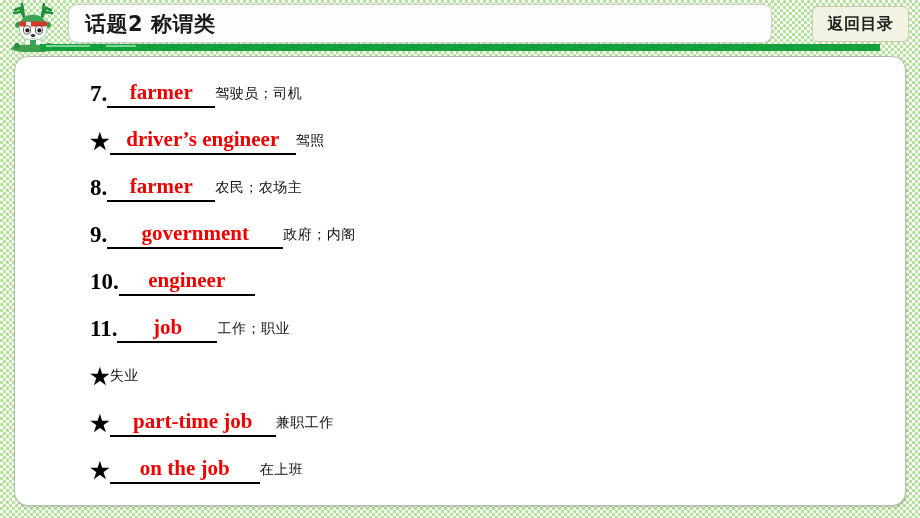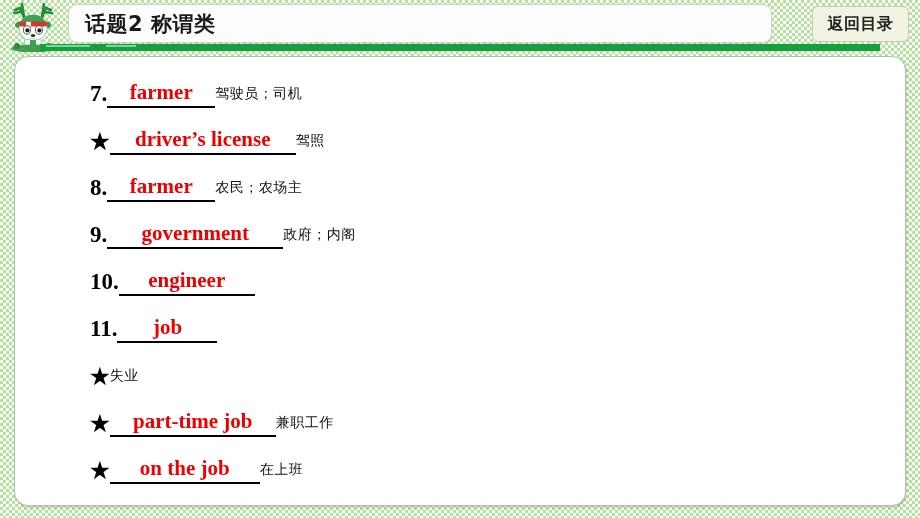--- a/index.html
+++ b/index.html
@@ -261,21 +261,21 @@
     <div id="entry-list">
 
       <div class="entry-row">
         <span class="entry-marker">7.</span>
         <span class="entry-answer w1">farmer</span>
         <span class="entry-meaning">驾驶员；司机</span>
       </div>
 
       <div class="entry-row">
         <span class="entry-marker star">★</span>
-        <span class="entry-answer w2">driver’s license</span>
+        <span class="entry-answer w2">driver’s engineer</span>
         <span class="entry-meaning">驾照</span>
       </div>
 
       <div class="entry-row">
         <span class="entry-marker">8.</span>
         <span class="entry-answer w3">farmer</span>
         <span class="entry-meaning">农民；农场主</span>
       </div>
 
       <div class="entry-row">
@@ -285,20 +285,21 @@
       </div>
 
       <div class="entry-row">
         <span class="entry-marker">10.</span>
         <span class="entry-answer w5">engineer</span>
       </div>
 
       <div class="entry-row">
         <span class="entry-marker">11.</span>
         <span class="entry-answer w6">job</span>
+        <span class="entry-meaning">工作；职业</span>
       </div>
 
       <div class="entry-row">
         <span class="entry-marker star">★</span>
         <span class="entry-meaning">失业</span>
       </div>
 
       <div class="entry-row">
         <span class="entry-marker star">★</span>
         <span class="entry-answer w8">part-time job</span>

